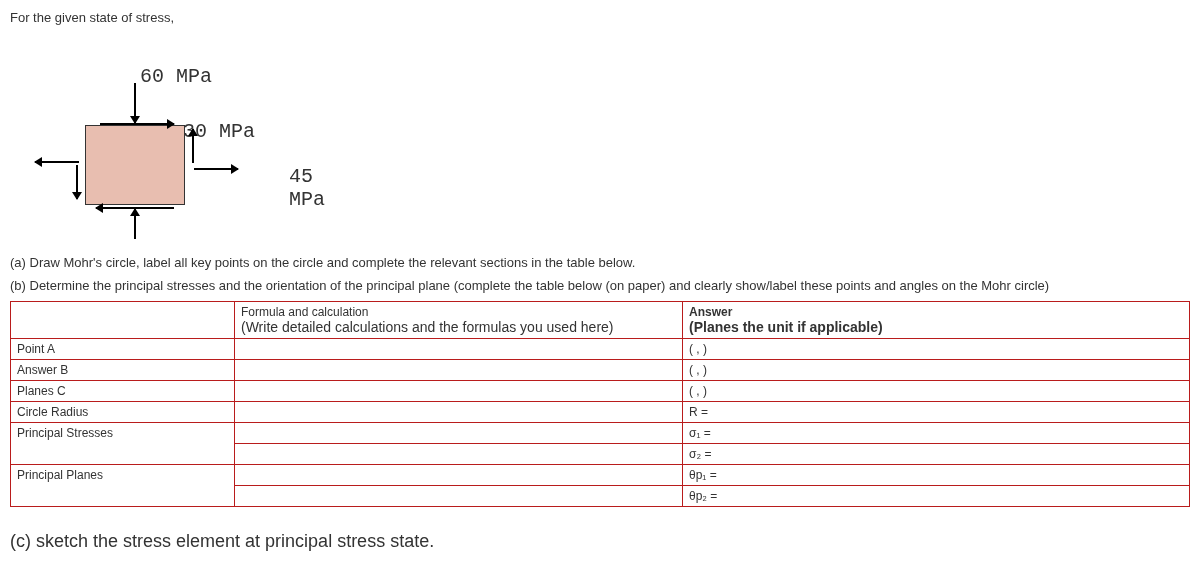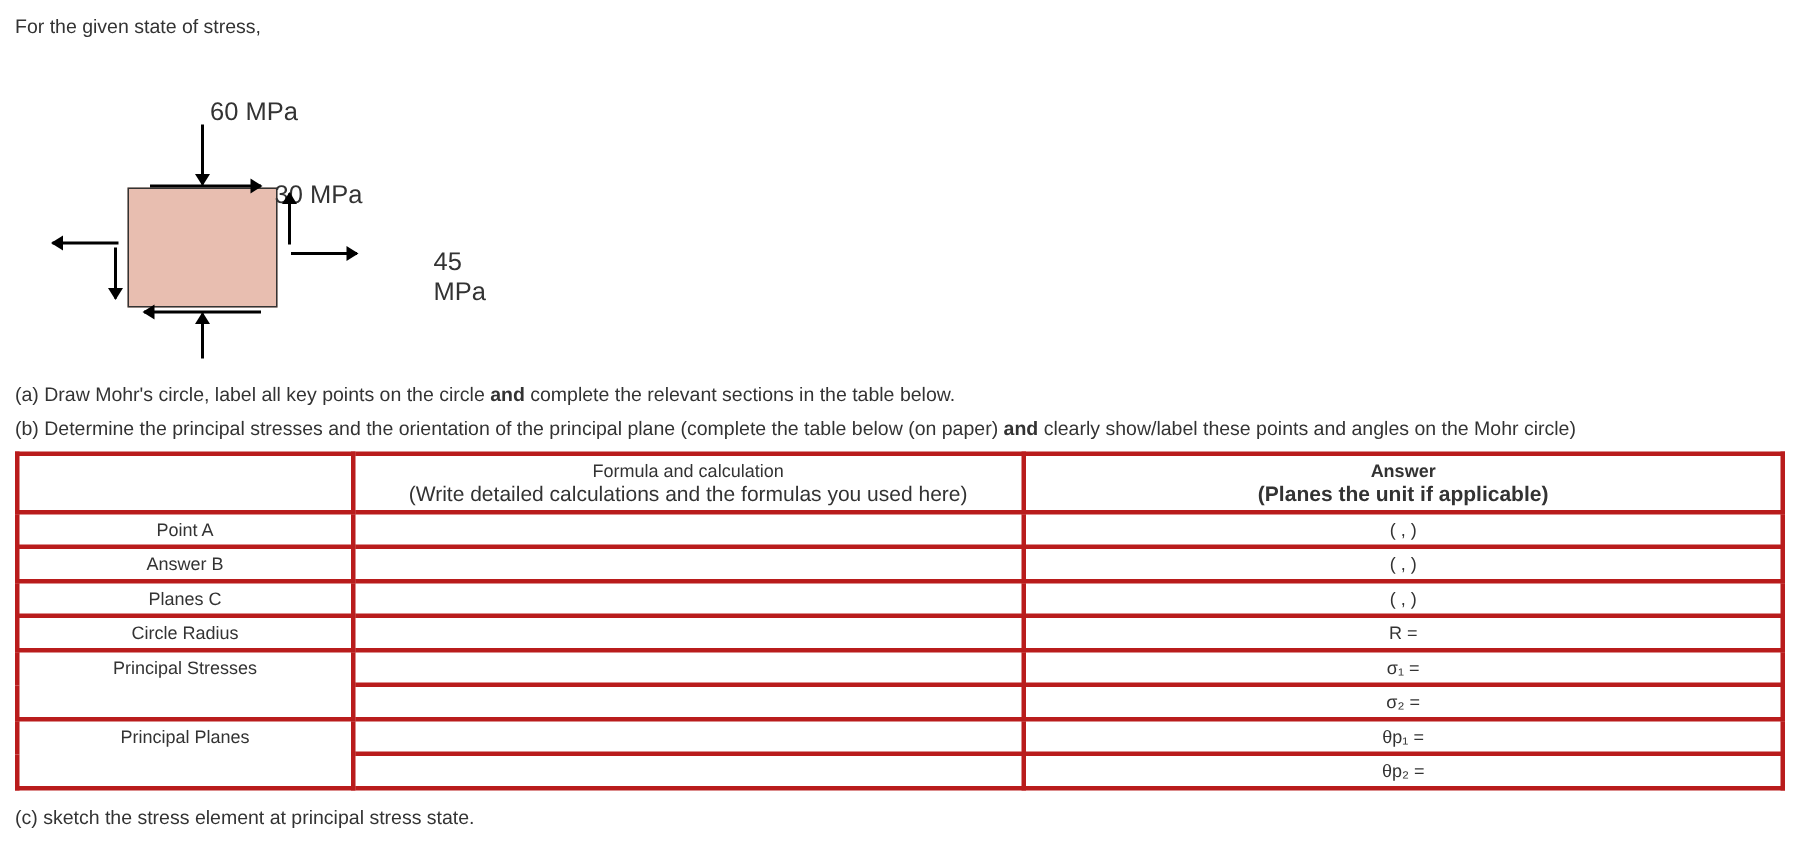--- a/index.html
+++ b/index.html
@@ -26,22 +26,22 @@
       position: absolute;
       left: 75px;
       top: 90px;
       width: 100px;
       height: 80px;
       background: #e8beb0;
       border: 1px solid #333;
     }
     .label {
       position: absolute;
-      font-family: Liberation Sans, sans-serif;
-      font-size: 17px;
+      font-family: Liberation Mono, monospace;
+      font-size: 20px;
     }
     .label-60 {
       left: 130px;
       top: 30px;
     }
     .label-30 {
       left: 173px;
       top: 85px;
     }
     .label-45 {
@@ -190,44 +190,44 @@
       margin: 8px 0;
       font-size: 13px;
     }
     table {
       border-collapse: collapse;
       width: 100%;
       font-size: 12px;
       margin-top: 6px;
     }
     td, th {
-      border: 3px solid #b91c1c;
-      padding: 3px 20px;
-      text-align: center;
+      border: 1px solid #b91c1c;
+      padding: 3px 6px;
+      text-align: left;
       vertical-align: top;
     }
     .col1 {
       width: 19%;
     }
     .col2 {
       width: 38%;
     }
     .col3 {
       width: 43%;
       font-weight: bold;
     }
     .subhead {
       font-size: 14px;
     }
     .part-c {
-      margin-top: 10px;
-      font-size: 13px;
+      margin-top: 24px;
+      font-size: 18px;
     }
     strong.bold {
-      font-weight: bold;
+      font-weight: normal;
       margin-top: 16px;
     }
   </style>
 </head>
 <body>
 
 <div class="problem-text">For the given state of stress,</div>
 
 <div class="diagram-container">
   <div class="label label-60">60 MPa</div>

